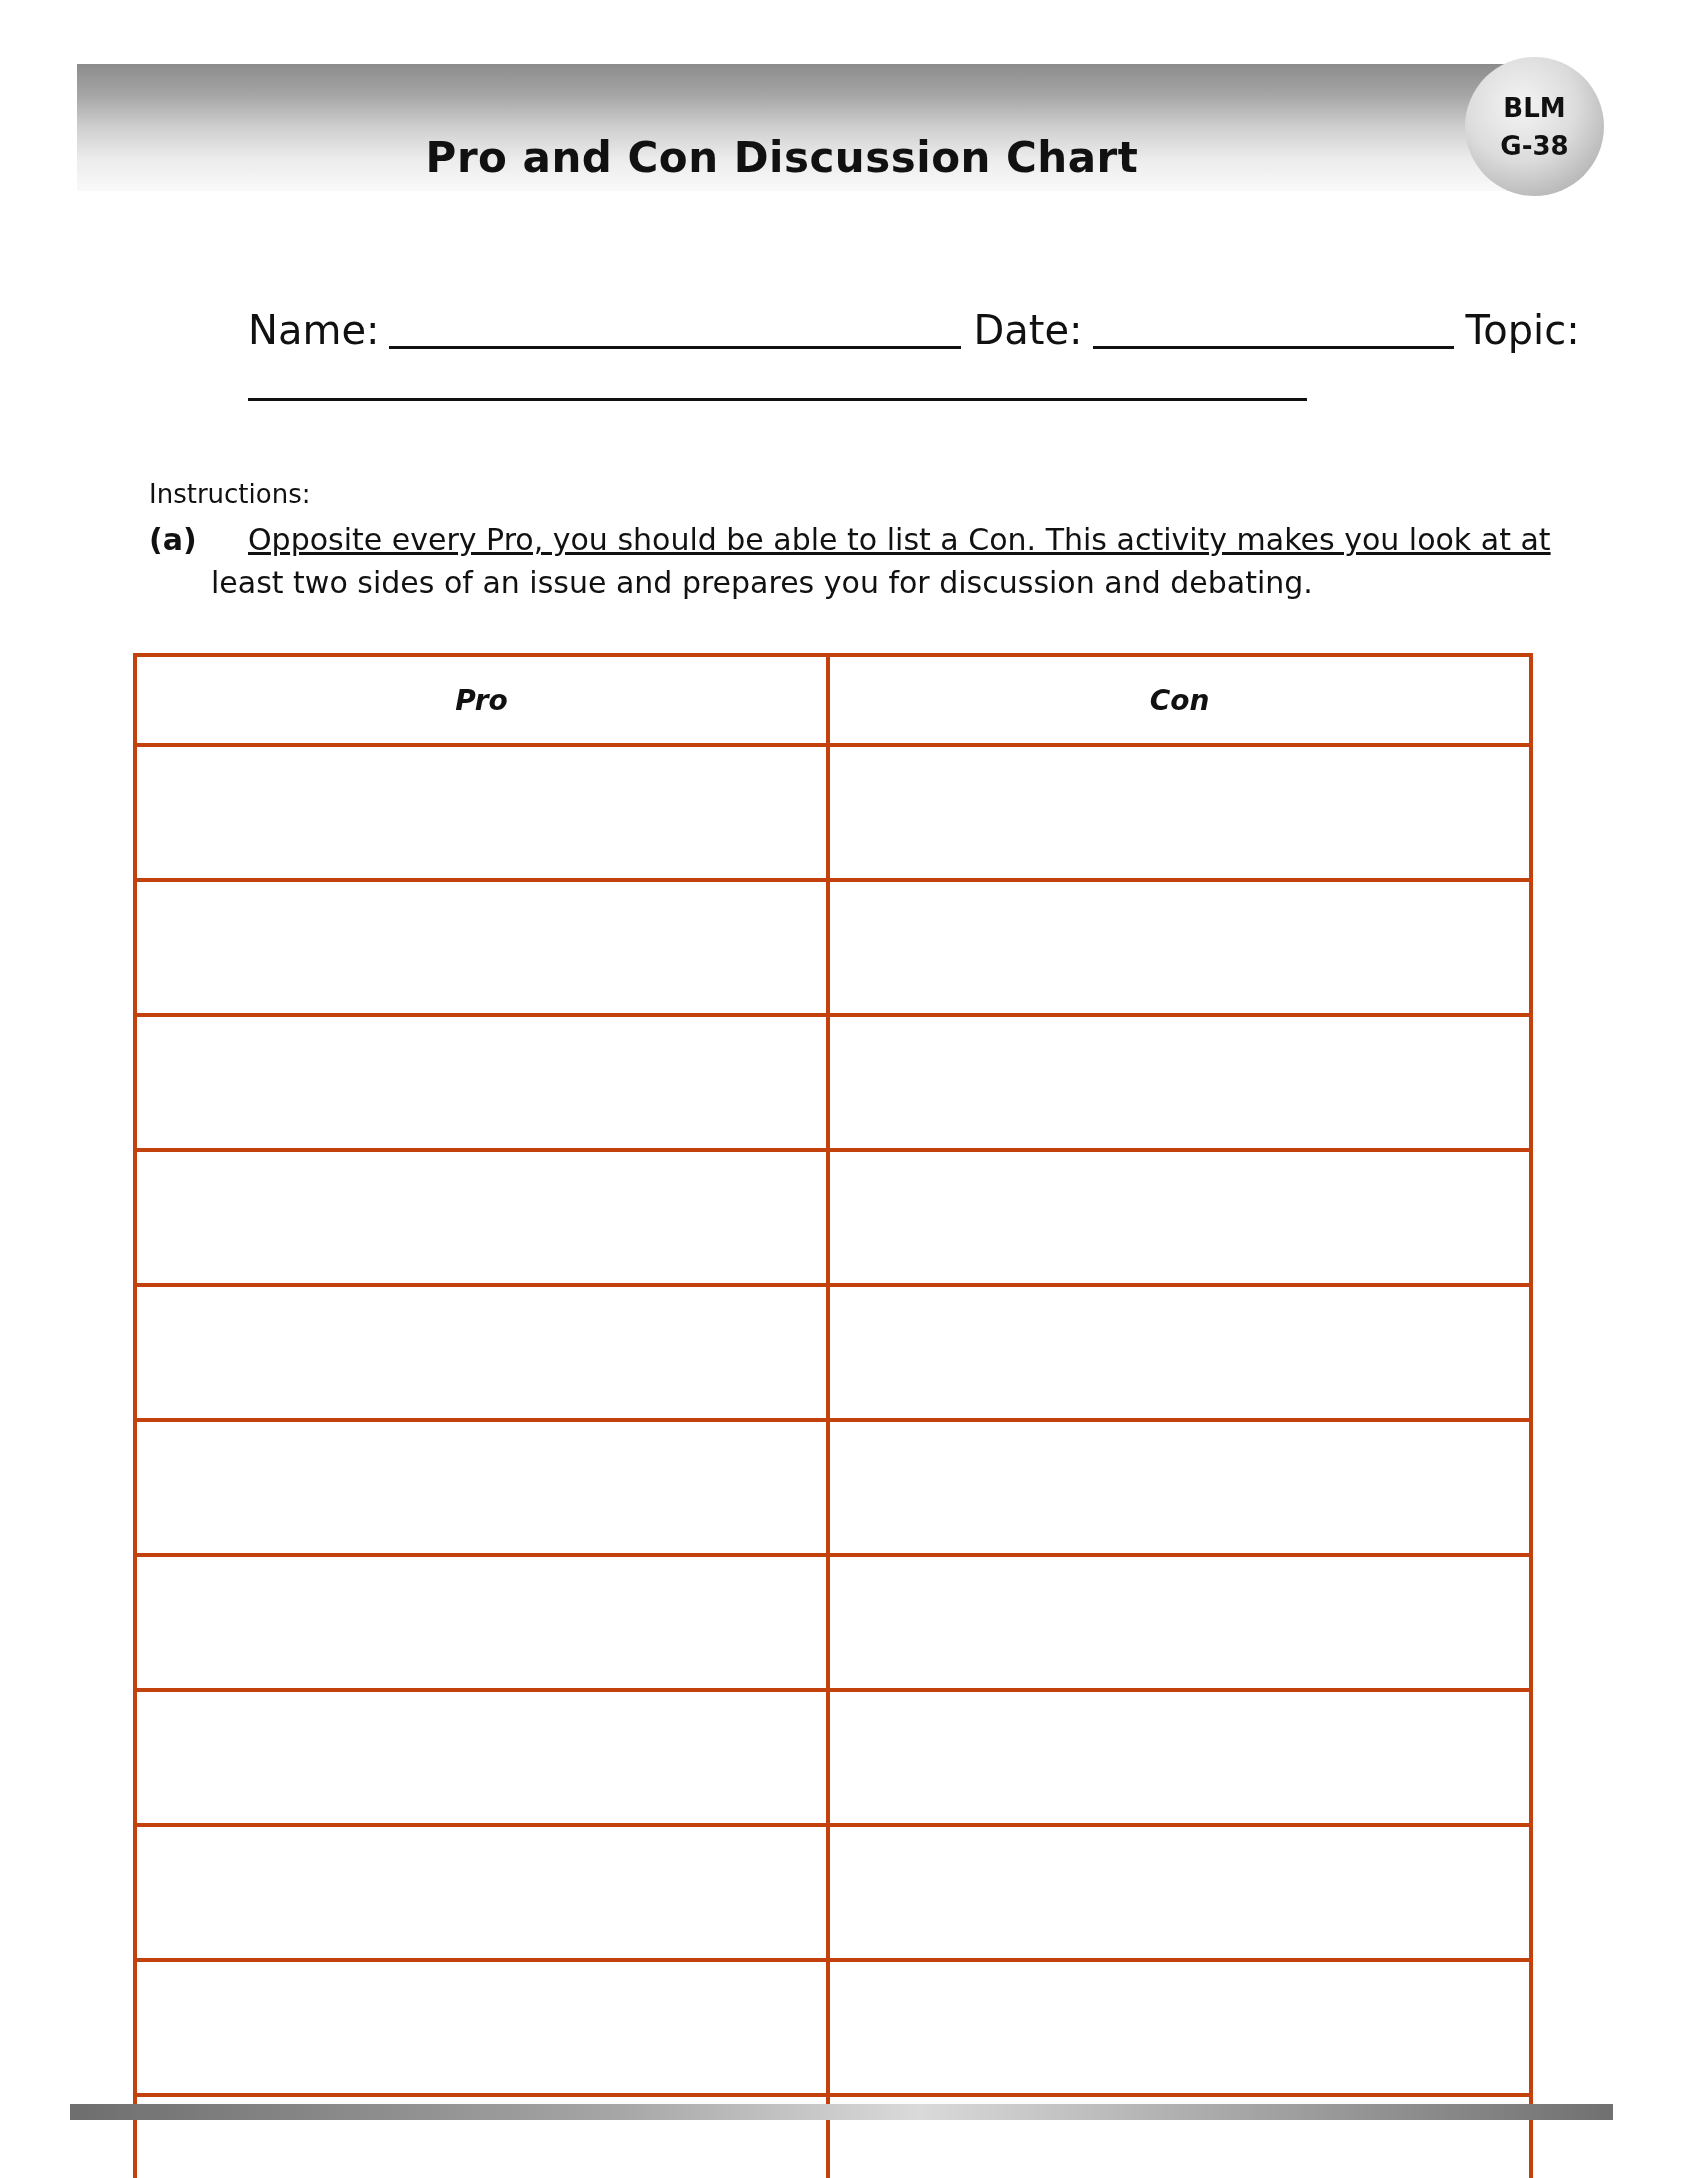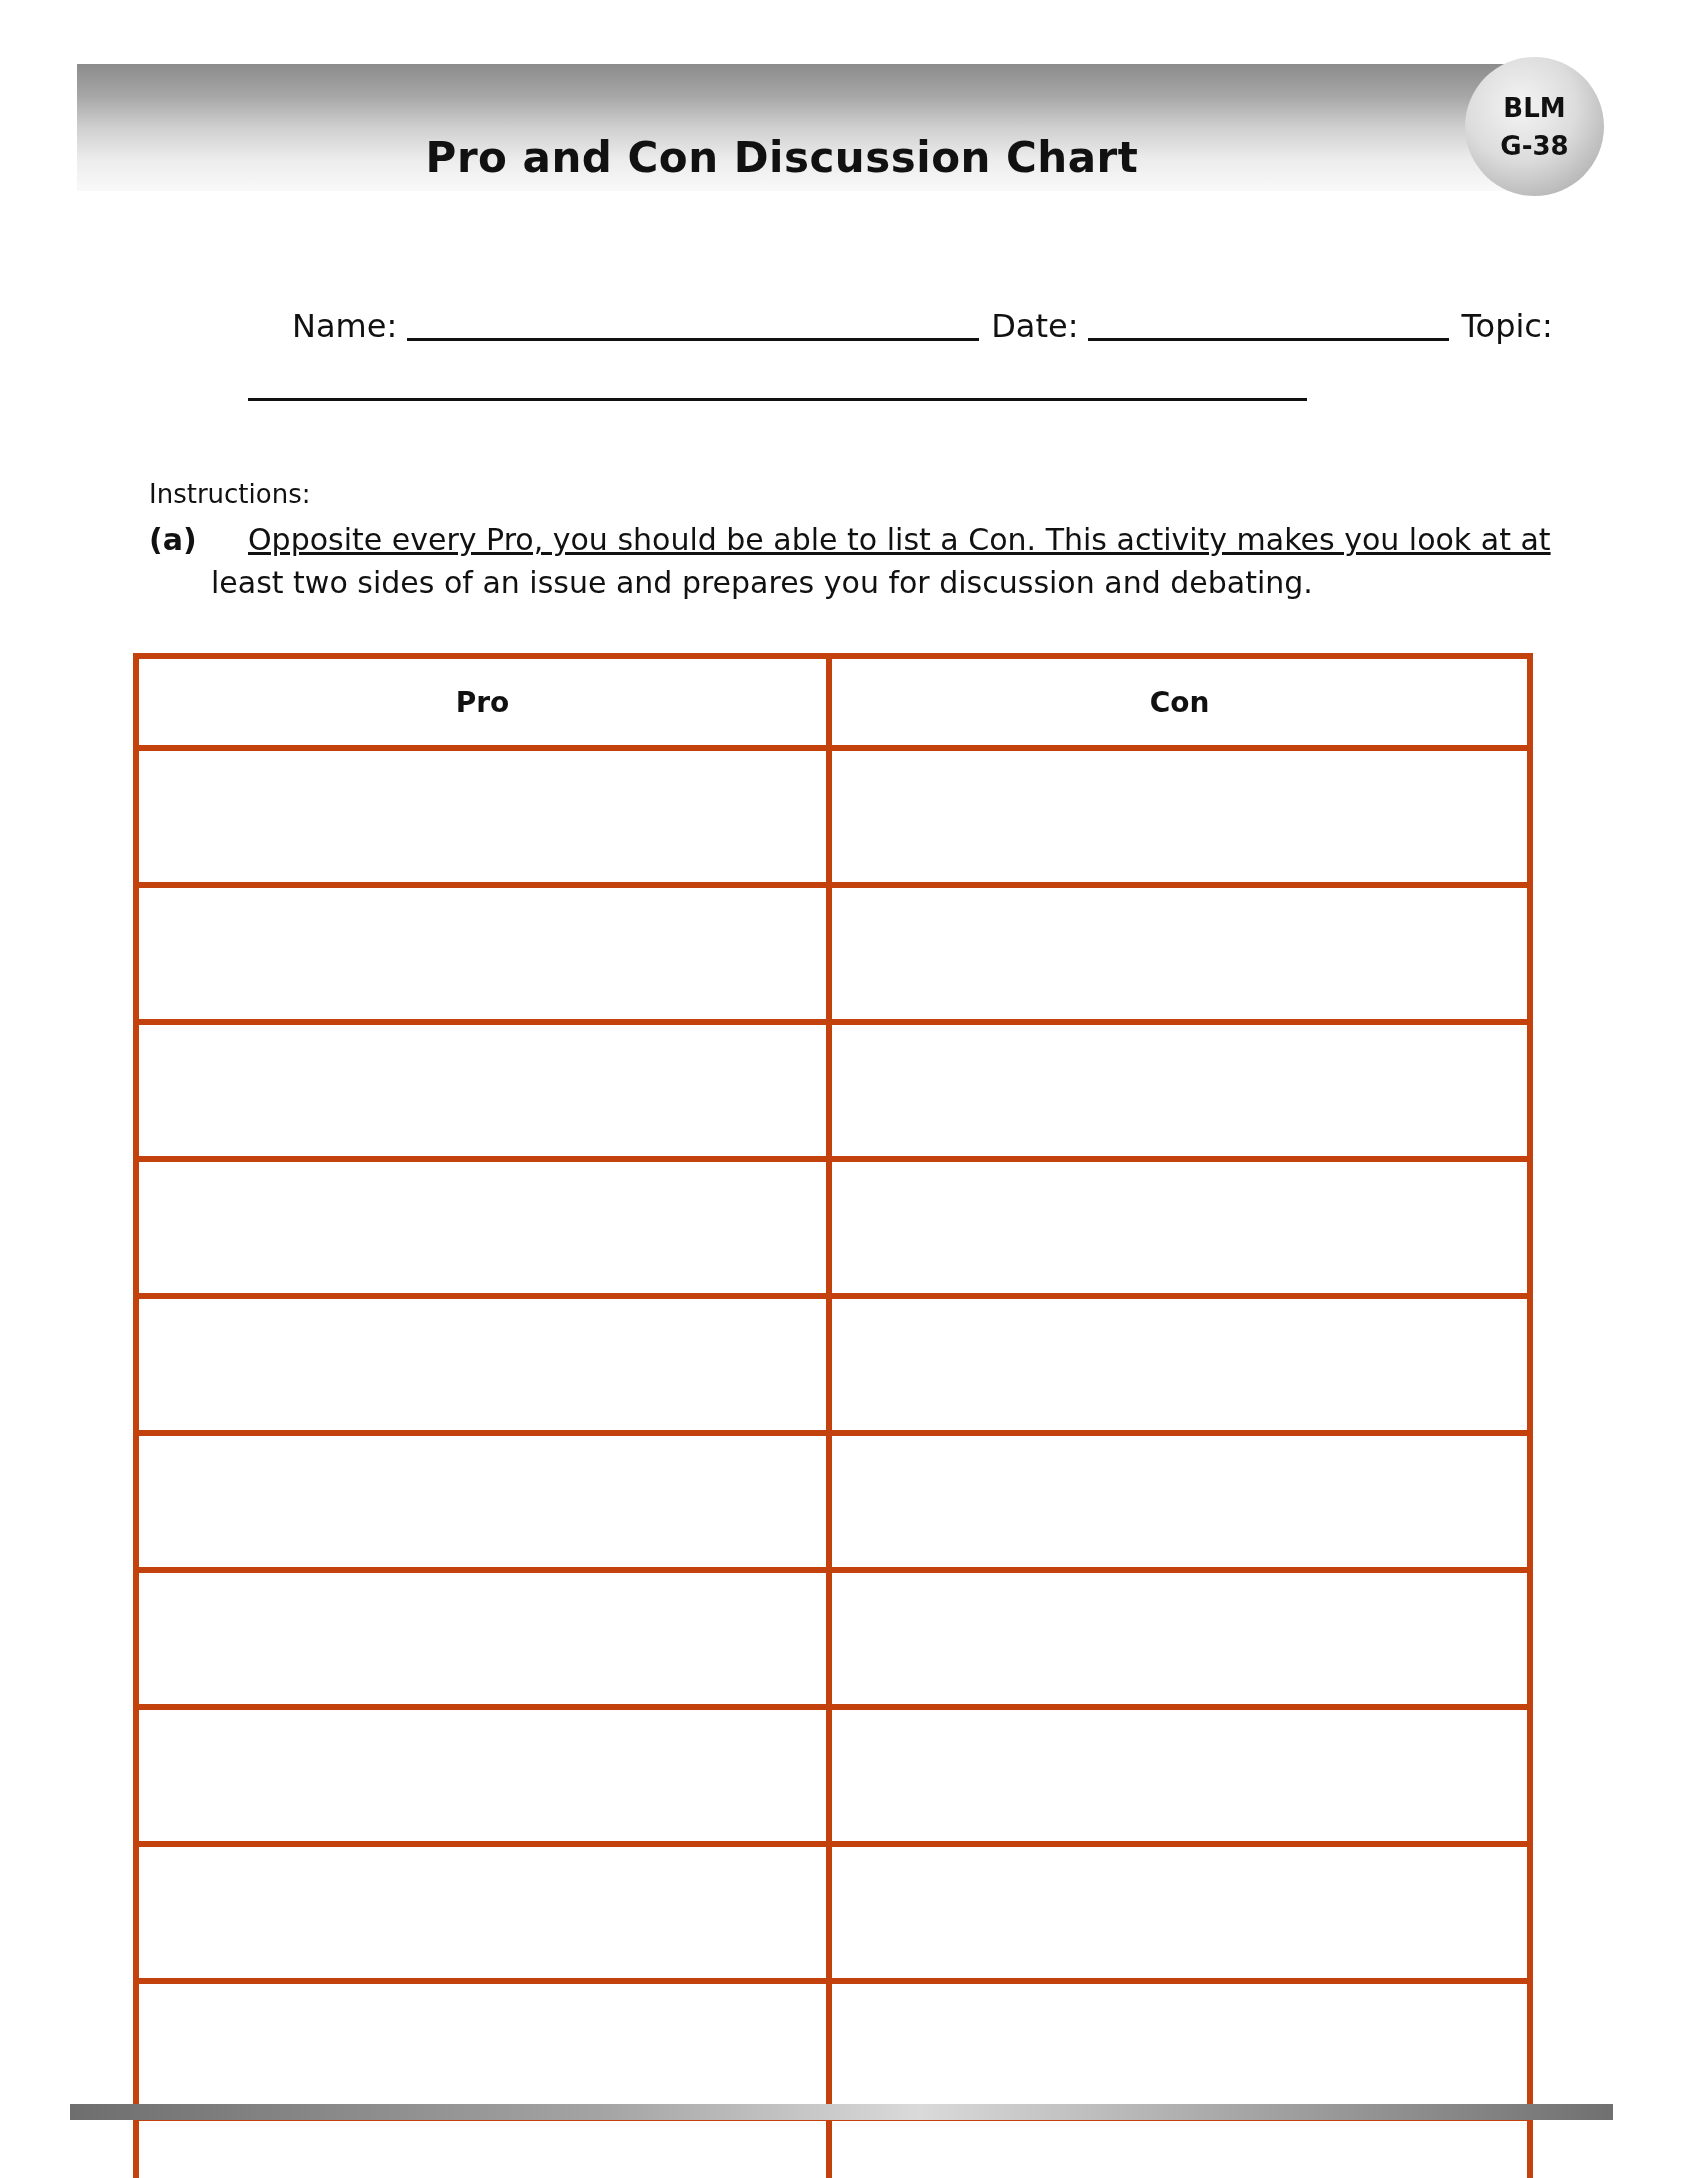--- a/index.html
+++ b/index.html
@@ -6,29 +6,29 @@
   body { width:1683px; height:2178px; position:relative; overflow:hidden;
          font-family:"DejaVu Sans", sans-serif; color:#111; }
   .header-band { position:absolute; left:77px; top:64px; width:1485px; height:127px;
     background: linear-gradient(to bottom, #8c8c8c 0%, #a6a6a6 25%, #cfcfcf 50%, #ececec 75%, #f9f9f9 100%); }
   .title { position:absolute; left:0; top:117px; width:1564px; text-align:center;
     font-size:42px; font-weight:bold; letter-spacing:0.5px;margin-top:16px; }
   .badge { position:absolute; left:1465px; top:57px; width:139px; height:139px; border-radius:50%;
     background: radial-gradient(circle at 40% 35%, #f4f4f4 0%, #dcdcdc 45%, #b5b5b5 80%, #9a9a9a 100%);
     display:flex; flex-direction:column; align-items:center; justify-content:center; }
   .badge span { font-weight:bold; font-size:26px; line-height:38px; }
-  .field-line { position:absolute; top:307px; left:248px; font-size:32px; white-space:nowrap;margin-left:44px; }
+  .field-line { position:absolute; top:307px; left:248px; font-size:40px; white-space:nowrap; }
   .field-line .blank { display:inline-block; border-bottom:3px solid #111; vertical-align:bottom; height:30px; margin:0 12px 4px 10px; }
   .topic-line { position:absolute; left:248px; top:398px; width:1059px; border-bottom:3px solid #111; }
   .instr-head { position:absolute; left:149px; top:479px; font-size:26px; font-weight:normal; }
   .instr-a { position:absolute; left:149px; top:522px; font-size:30px;text-decoration:underline; }
   .instr-a .marker { font-weight:bold; display:inline-block; width:99px; }
   .instr-b { position:absolute; left:211px; top:565px; font-size:30px; }
   table.chart { position:absolute; left:133px; top:653px; width:1400px; border-collapse:collapse; }
-  table.chart th, table.chart td { border:6px solid #c2410c; padding:16px; }
+  table.chart th, table.chart td { border:4px solid #c2410c; padding:16px;font-style:italic; }
   table.chart th { height:54px; font-size:28px; font-weight:bold; text-align:center; }
   table.chart td { height:99px; }
   table.chart col.pro { width:693px; }
   .footer-bar { position:absolute; left:70px; top:2104px; width:1543px; height:16px;
     background: linear-gradient(to right, #6e6e6e 0%, #a5a5a5 35%, #dadada 55%, #a8a8a8 75%, #707070 100%); }
 </style>
 </head>
 <body>
 
 <div class="header-band"></div>

